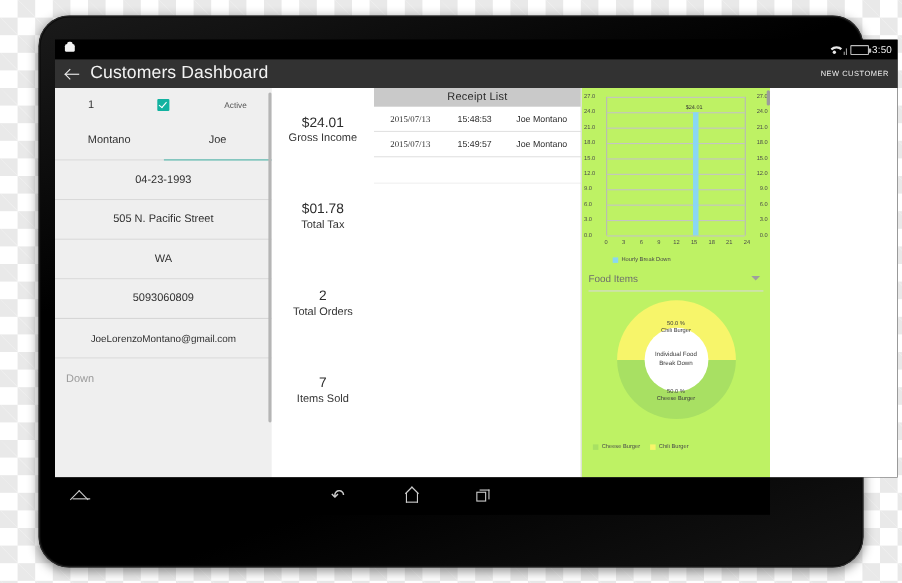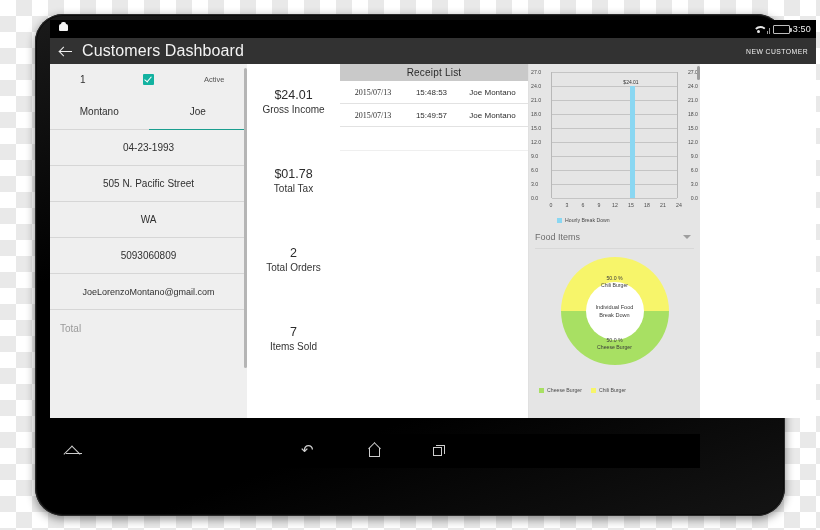--- a/index.html
+++ b/index.html
@@ -40,21 +40,21 @@
     position: absolute;
     left: 2px; top: 2px; right: 2px; bottom: 2px;
     border-radius: 26px;
     background: linear-gradient(160deg, #1a1a1a 0%, #000 35%, #000 70%, #141414 100%);
   }
 
   
   #screen {
     position: absolute;
     left: 50px;          
-    top: 20px;           
+    top: 36px;           
     width: 766px;        
     height: 398px;       
     background: #000;
     overflow: hidden;
   }
 
   
   .statusbar {
     position: relative;
     height: 18px;
@@ -271,21 +271,21 @@
   }
   .receipt-row .rc-date { width: 62px; text-align: center; font-family: Liberation Serif, serif; }
   .receipt-row .rc-time { width: 55px; text-align: center; }
   .receipt-row .rc-name { flex: 1; text-align: center; }
   .receipt-filler { height: 23px; border-bottom: 1px solid #efefef; }
 
   
   .charts-panel {
     width: 172px;
     flex: 0 0 auto;
-    background: #e5e5e5;
+    background: #bef264;
     border-left: 1px solid #e0e0e0;
     position: relative;
     box-sizing: border-box;
   }
   .bar-chart-wrap {
     position: relative;
     height: 162px;
     padding: 5px 2px 0 2px;
     box-sizing: border-box;
   }
@@ -549,21 +549,21 @@
 
         <div class="form-row">
           <div class="field">5093060809</div>
         </div>
 
         <div class="form-row">
           <div class="field tiny">JoeLorenzoMontano@gmail.com</div>
         </div>
 
         <div class="form-row">
-          <div class="field hint no-border">Total</div>
+          <div class="field hint no-border">Down</div>
         </div>
 
         <div class="vscroll" style="top:4px;height:300px;"></div>
       </div>
 
       <div class="stats-panel">
         <div class="stat">
           <div class="stat-value">$24.01</div>
           <div class="stat-label">Gross Income</div>
         </div>

